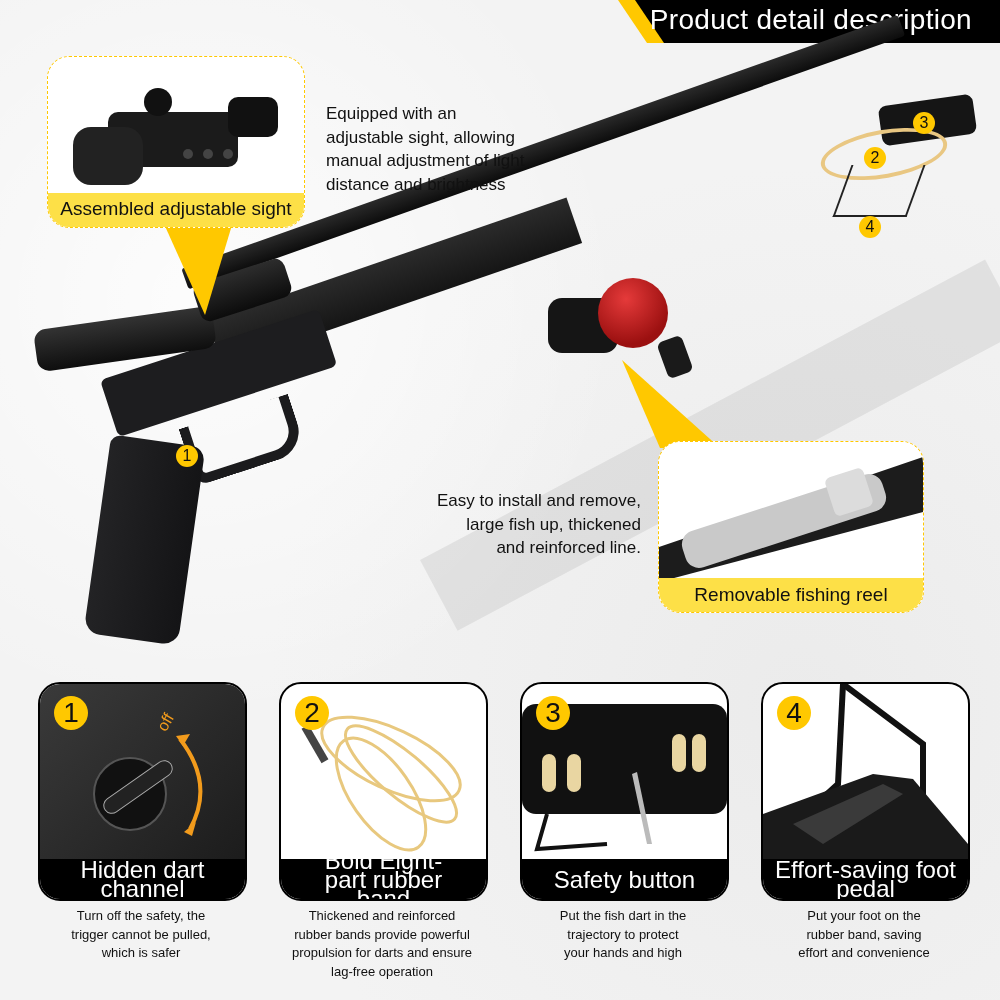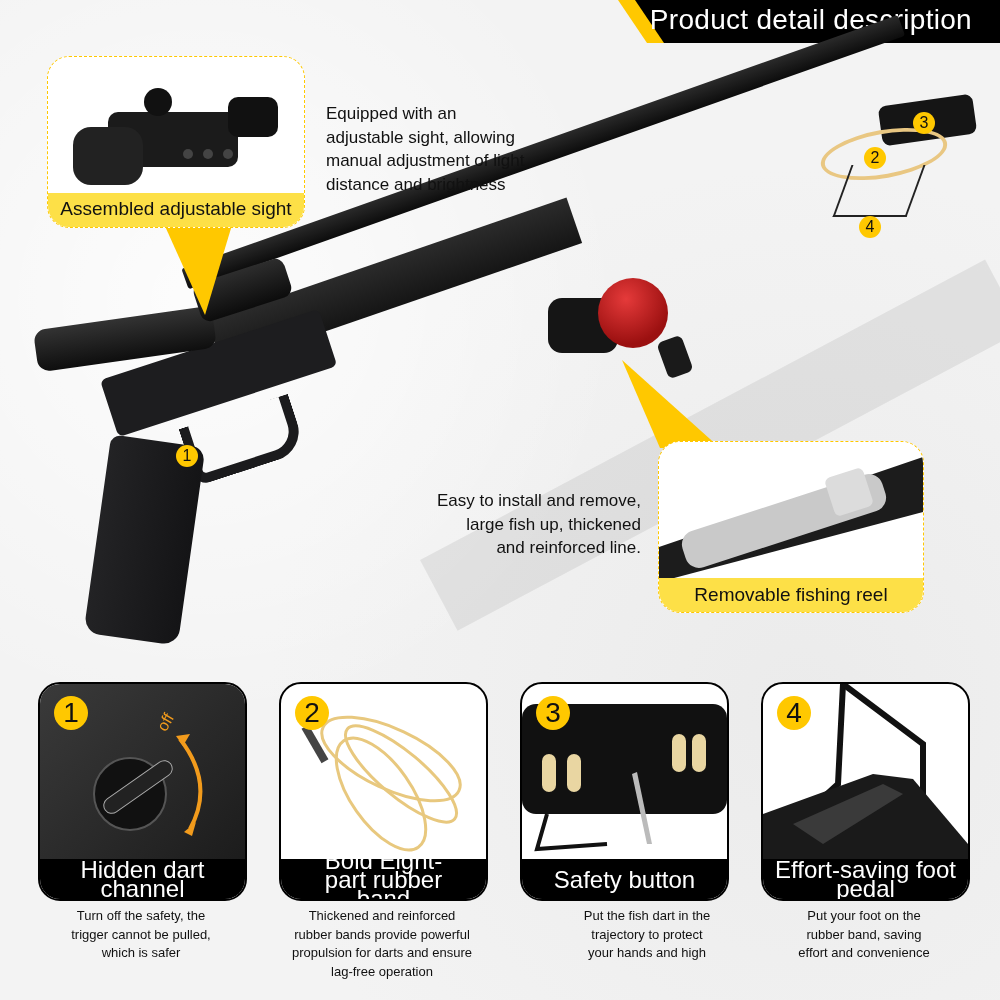--- a/index.html
+++ b/index.html
@@ -240,21 +240,21 @@
       <rect x="45" y="70" width="14" height="38" rx="7" fill="#e9d6a2"></rect>
       <rect x="150" y="50" width="14" height="38" rx="7" fill="#e9d6a2"></rect>
       <rect x="170" y="50" width="14" height="38" rx="7" fill="#e9d6a2"></rect>
       <polygon points="110,90 125,160 130,160 115,88" fill="#bbb"></polygon>
       <polyline points="25,130 15,165 85,160" fill="none" stroke="#111" stroke-width="4"></polyline>
     </svg>
   </div>
   <div class="badge">3</div>
   <div class="label">Safety button</div>
 </div>
-<div class="card-text" style="left:522px;">
+<div class="card-text" style="left:498px;">
   <div>Put the fish dart in the</div>
   <div>trajectory to protect</div>
   <div>your hands and high</div>
 </div>
 
 <div class="card" style="left:761px;">
   <div class="img">
     <svg width="205" height="175">
       <polyline points="80,0 75,100 20,150" fill="none" stroke="#111" stroke-width="6"></polyline>
       <polyline points="80,0 160,60 160,150" fill="none" stroke="#111" stroke-width="6"></polyline>

